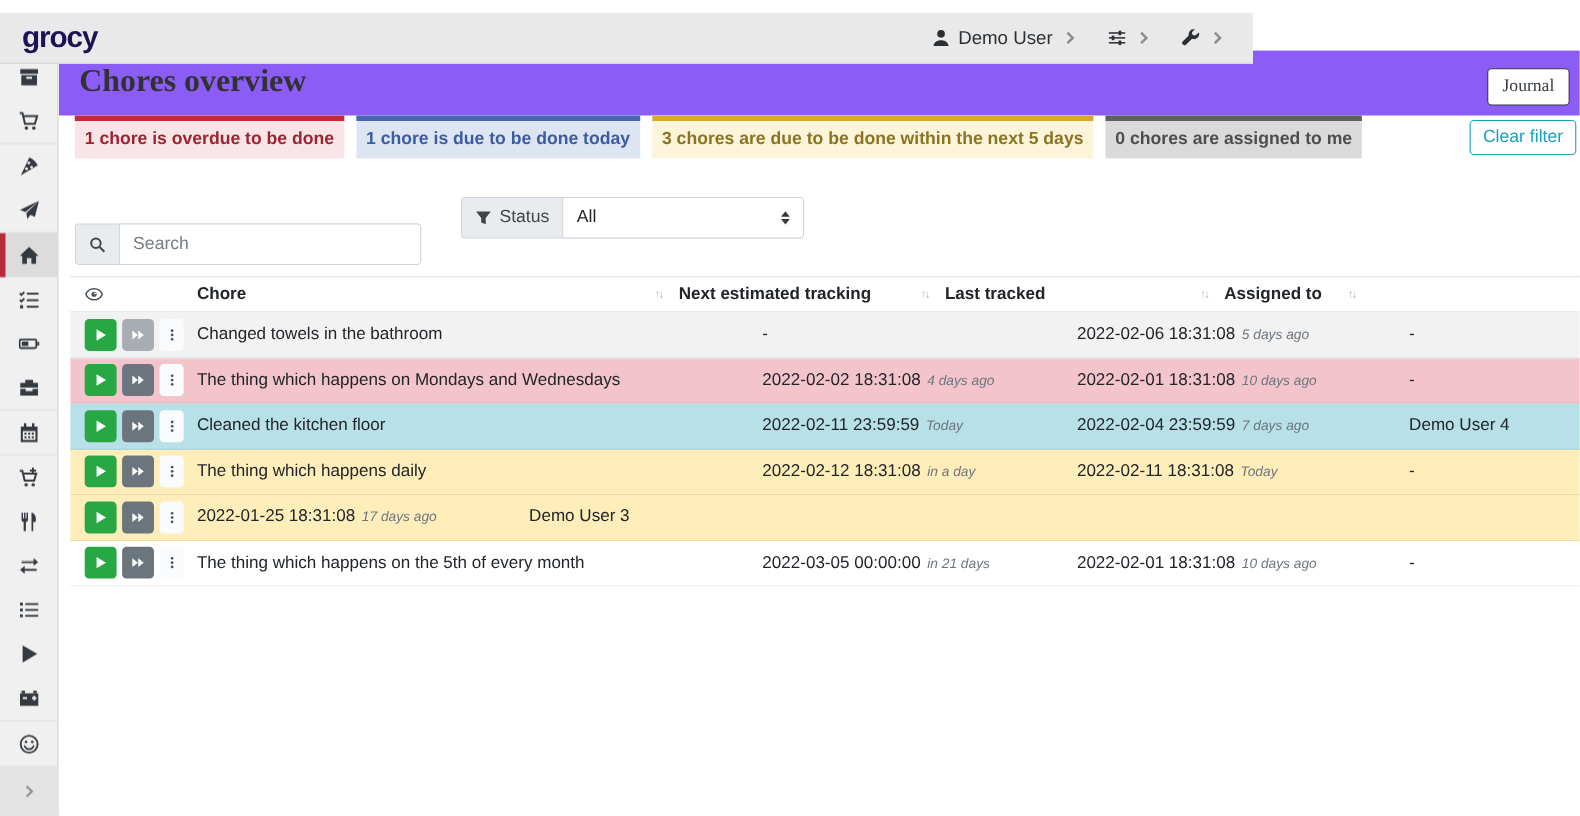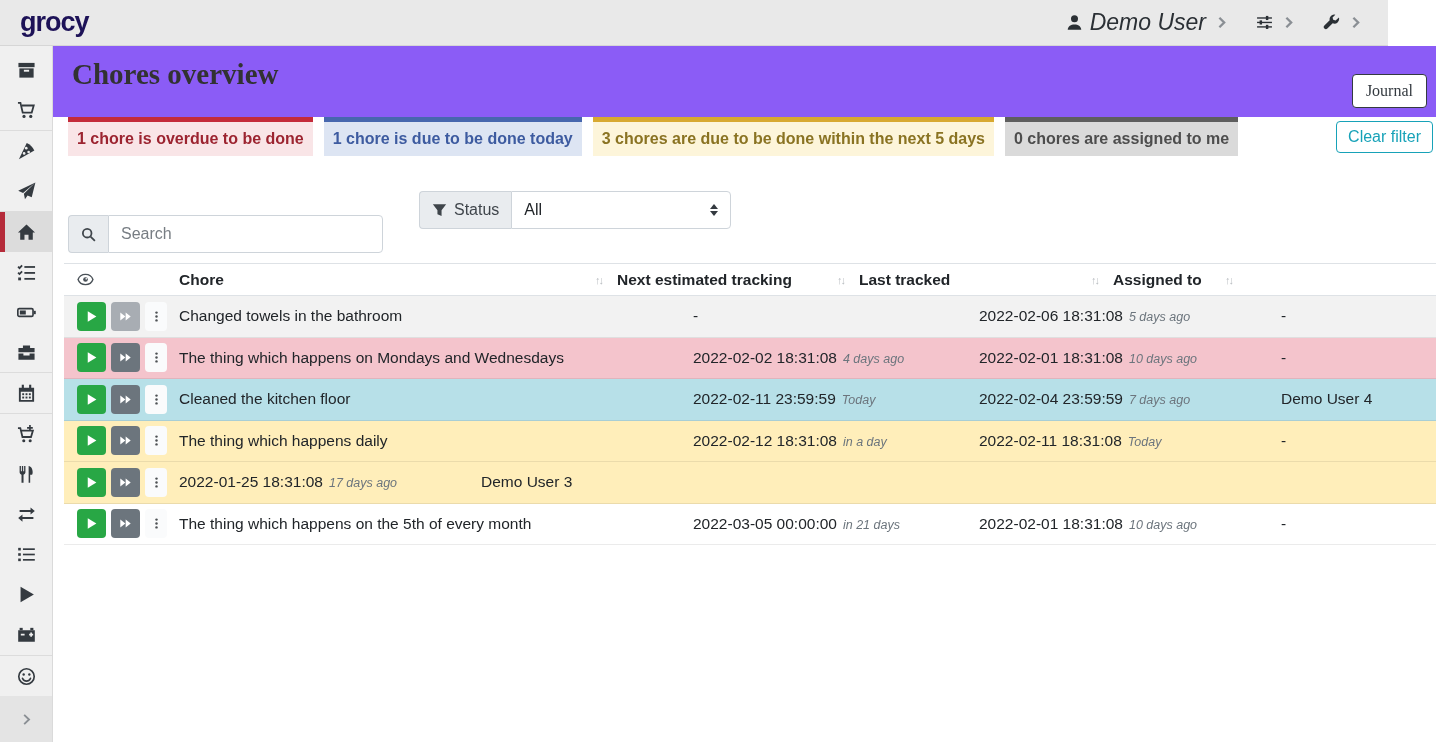--- a/index.html
+++ b/index.html
@@ -1,25 +1,25 @@
 <!DOCTYPE html>
 <html><head>
 <meta charset="utf-8">
 <style>
   * { margin:0; padding:0; box-sizing:border-box; }
   html,body { width:1436px; height:742px; overflow:hidden; background:#fff;
     font-family:"Liberation Sans","DejaVu Sans",sans-serif; color:#212529; }
 
   
-  .topbar { position:fixed; top:0; left:0; width:1388px; height:46px;
+  .topbar { position:fixed; top:12px; left:0; width:1139px; height:46px;
     background:#e9e9e9; border-bottom:1px solid #d6d6d6; display:flex;
     align-items:center; justify-content:space-between; padding:0 24px 0 20px; z-index:10; }
   .logo { font-size:27px; font-weight:bold; color:#1d1257; letter-spacing:-1px; }
   .topbar-right { display:flex; align-items:center; gap:26px; }
-  .top-group { display:flex; align-items:center; gap:7px; color:#2b3035; font-size:23px; cursor:pointer;font-style:italic; }
+  .top-group { display:flex; align-items:center; gap:7px; color:#2b3035; font-size:17px; cursor:pointer; }
   .chev-sm { color:#8a8f94; display:flex; }
   .ticon { width:17px; height:17px; }
 
   
   .sidebar { position:fixed; top:46px; left:0; bottom:0; width:53px;
     background:#f0f0f0; border-right:1px solid #dadada; display:flex;
     flex-direction:column; padding-top:4px; z-index:9; }
   .s-item { height:40px; display:flex; align-items:center; justify-content:center;
     color:#343a40; cursor:pointer; position:relative; flex:0 0 auto; }
   .s-item svg { width:19px; height:19px; }
@@ -32,21 +32,21 @@
     justify-content:center; color:#8a8f94; cursor:pointer; flex:0 0 auto; }
   .s-collapse svg { width:15px; height:15px; }
 
   
   .main { position:absolute; top:46px; left:53px; width:1383px; }
   .page-head { display:flex; align-items:flex-start; justify-content:space-between;
     padding:12px 9px 9px 19px; background:#8b5cf6;font-family:Liberation Serif, serif; }
   .page-title { font-size:29px; font-weight:600; color:#323232; }
   .btn-journal { background:#fff; border:1px solid #343a40; color:#343a40;
     border-radius:4px; font-size:16px; padding:7px 13px; cursor:pointer;
-    font-family:inherit; margin-top:16px; }
+    font-family:inherit; margin-top:4px; }
 
   
   .cards-row { display:flex; align-items:center; padding:0 3px 0 15px; gap:11px; }
   .sum-card { border-top:5px solid #888; padding:8px 9px; font-size:16px;
     font-weight:bold; white-space:nowrap; cursor:pointer; }
   .card-danger    { border-top-color:#c42b3a; background:#f9e5e7; color:#9c2430; }
   .card-primary   { border-top-color:#4767ae; background:#dde5f3; color:#3d5ba0; }
   .card-warning   { border-top-color:#d8a930; background:#fdf5da; color:#8a7322; }
   .card-secondary { border-top-color:#5e5e5e; background:#dadada; color:#4d4d4d; }
   .btn-clear { margin-left:auto; background:#fff; border:1px solid #17a2b8;

